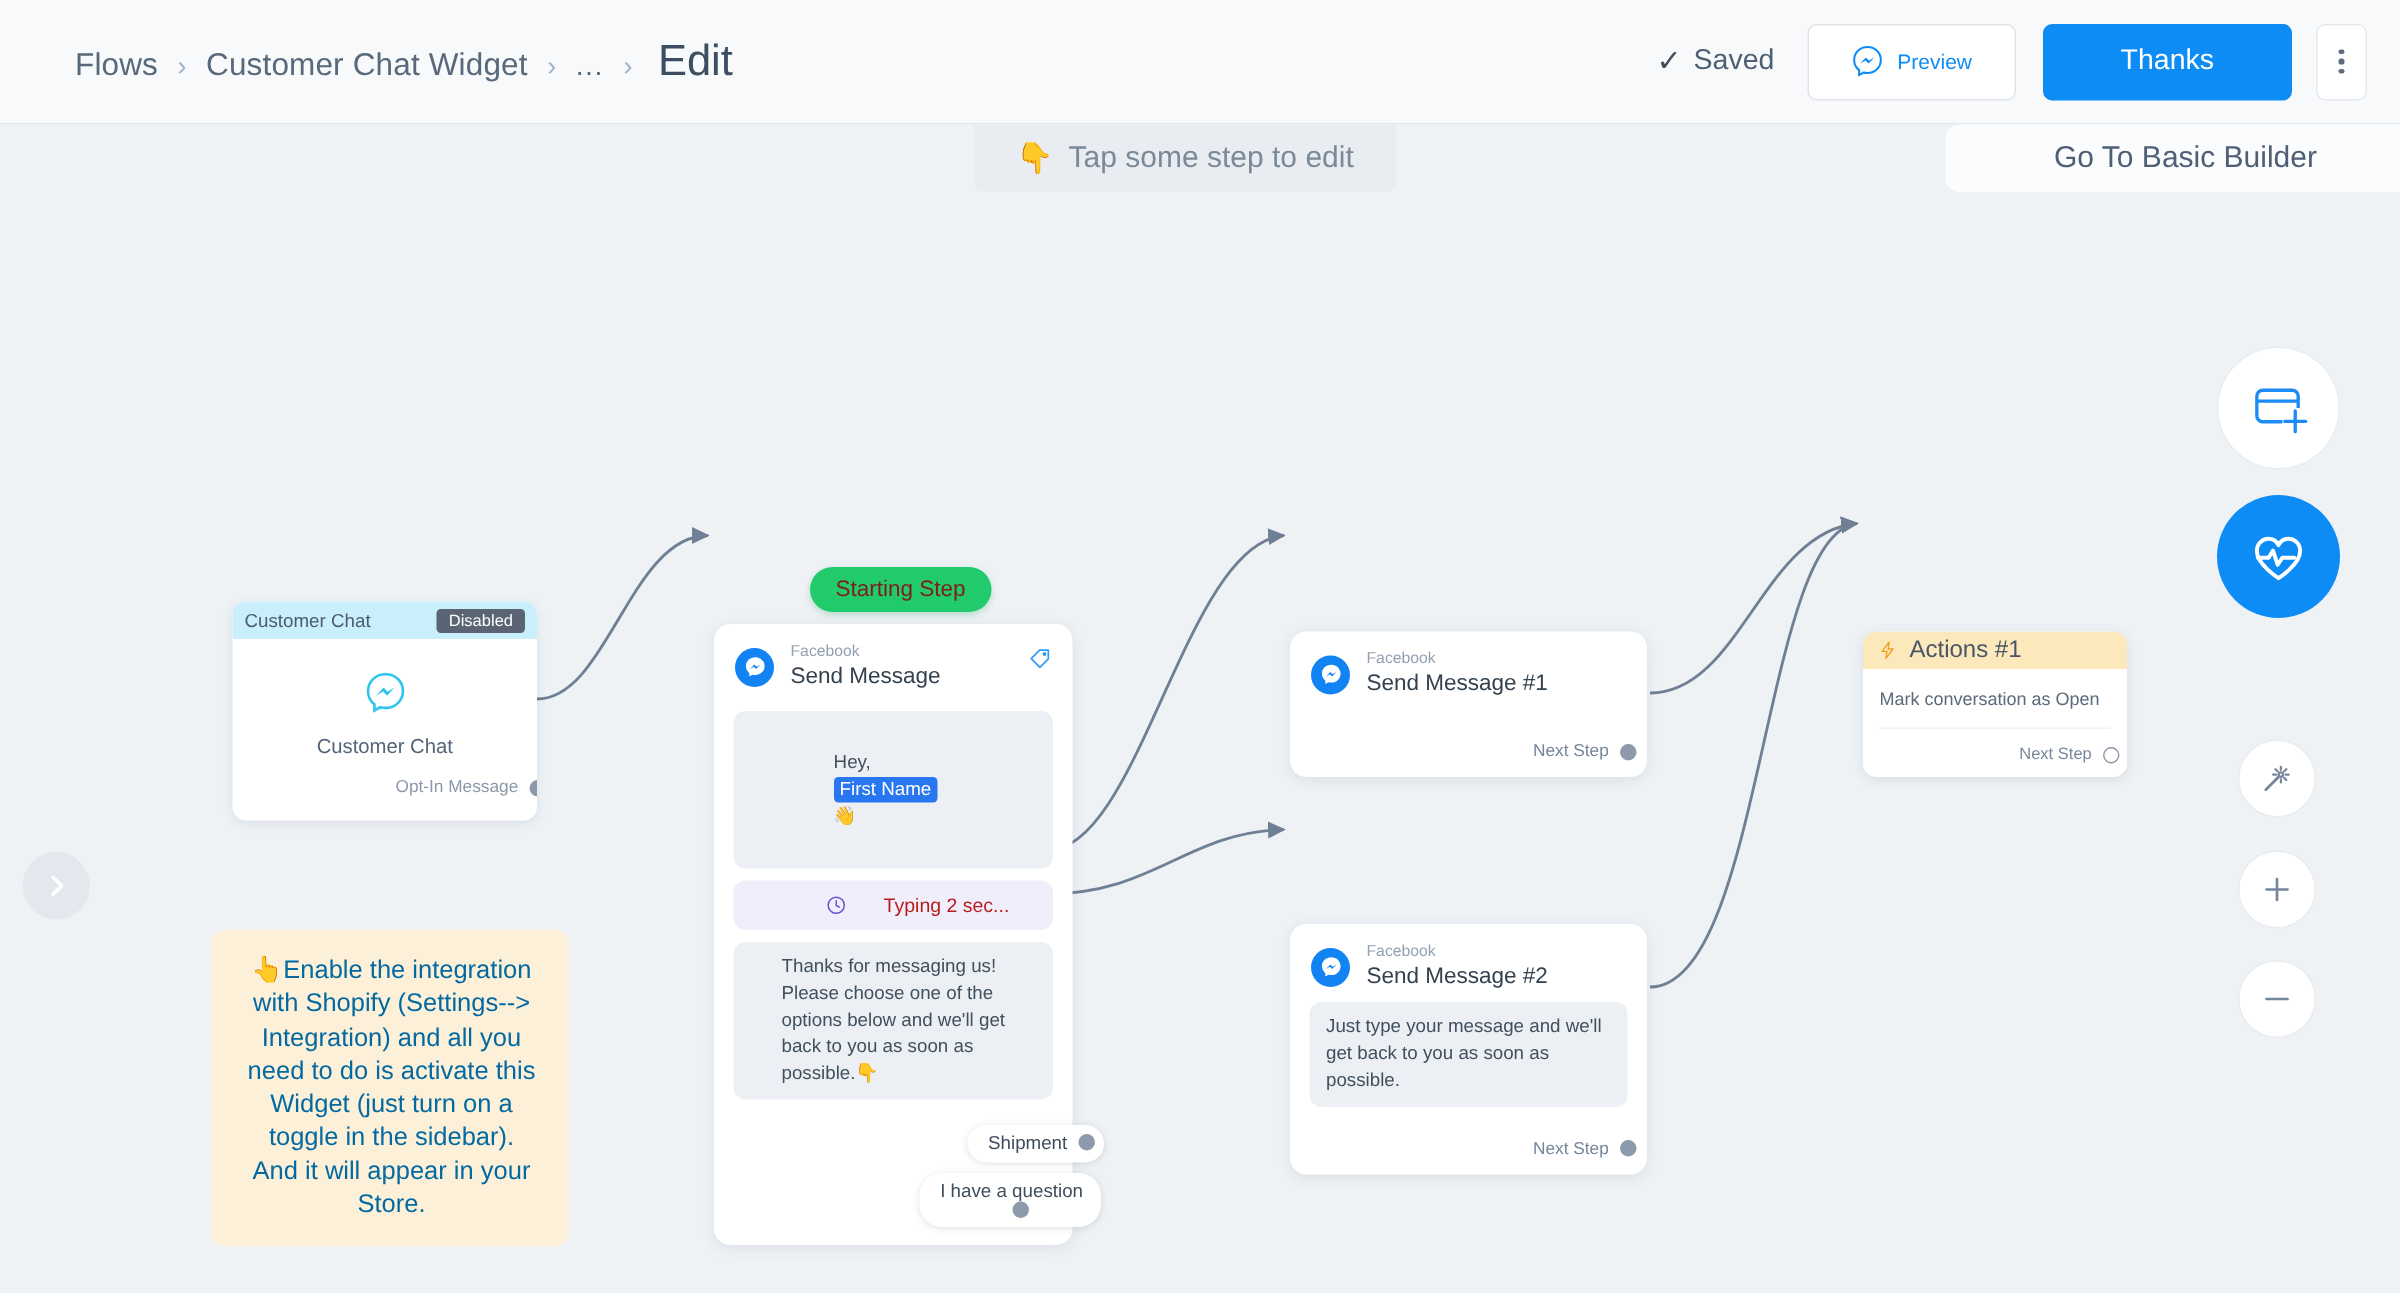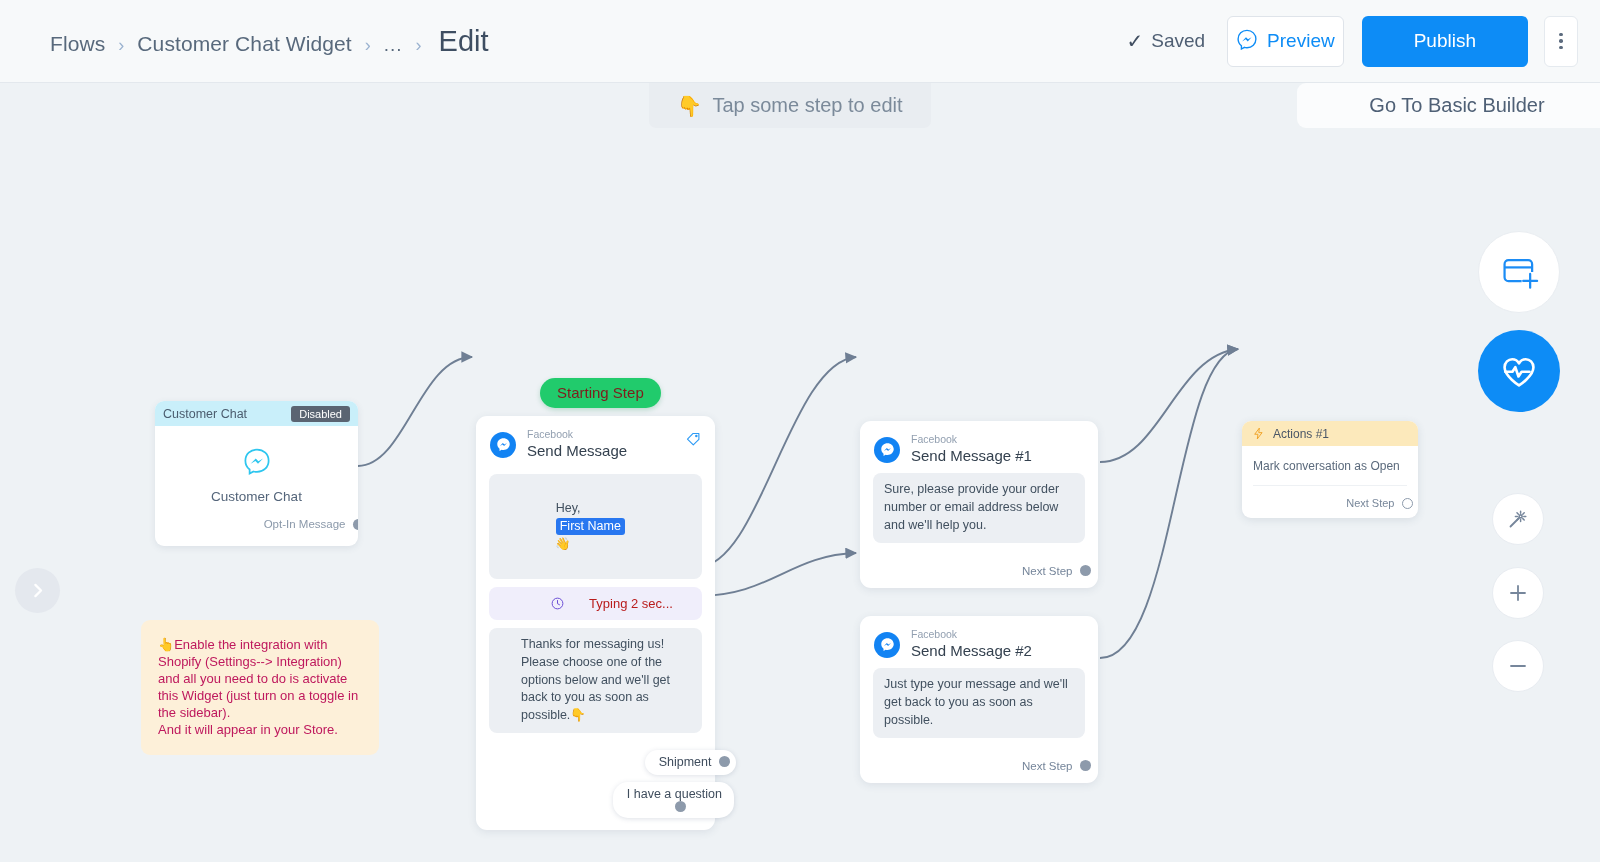--- a/index.html
+++ b/index.html
@@ -31,23 +31,23 @@
     margin-left: auto; display: flex; align-items: center; gap: 0;
     padding-right: 22px;
   }
   .saved {
     display: flex; align-items: center; gap: 8px;
     font-size: 19px; color: #4f5f73; margin-right: 22px;
   }
   .saved .tick { font-size: 20px; color: #404e60; line-height: 1; }
   .btn-preview {
     display: flex; align-items: center; gap: 9px;
-    height: 51px; padding: 0 8px;
+    height: 51px; padding: 0 28px;
     background: #fff; border: 1px solid #dfe4ea; border-radius: 6px;
-    color: #0d8cf6; font-size: 19px; cursor: pointer;
+    color: #0d8cf6; font-size: 14px; cursor: pointer;
   }
   .btn-publish {
     height: 51px; padding: 0 52px; margin-left: 18px;
     background: #0d8cf6; border: none; border-radius: 6px;
     color: #fff; font-size: 19px; cursor: pointer;
   }
   .btn-kebab {
     width: 34px; height: 51px; margin-left: 16px;
     background: #fff; border: 1px solid #e5eaef; border-radius: 6px;
     display: flex; flex-direction: column; align-items: center;
@@ -105,22 +105,22 @@
   .entry-label { font-size: 13.5px; color: #54657a; margin-top: 9px; }
   .entry-port { display: flex; align-items: center; justify-content: flex-end;
     padding: 14px 0 8px 0; font-size: 11.5px; color: #8b99aa; }
   .port-dot { width: 11px; height: 11px; border-radius: 50%; background: #8d9aab;
     margin-left: 7px; margin-right: -5.5px; }
   .port-ring { width: 11px; height: 11px; border-radius: 50%; border: 1.8px solid #8d9aab;
     background: transparent; margin-left: 7px; margin-right: -5.5px; }
 
   
   .node-note { left: 141px; top: 537px; width: 238px; background: #fdf0d9;
-    border-radius: 9px; padding: 16px 15px 17px 17px; font-size: 13px;
-    line-height: 1.31; color: #be185d; white-space: pre-wrap; cursor: pointer; }
+    border-radius: 9px; padding: 16px 15px 17px 17px; font-size: 17px;
+    line-height: 1.31; color: #0369a1; white-space: pre-wrap; cursor: pointer; text-align: center; }
 
   
   .card { background: #fff; border-radius: 11px; box-shadow: 0 2px 9px rgba(60,80,110,.11); cursor: pointer; }
   .card-head { display: flex; align-items: center; padding: 13px 14px 6px 14px; position: relative; }
   .fb-avatar { width: 26px; height: 26px; border-radius: 50%; background: #1283f3;
     display: flex; align-items: center; justify-content: center; flex: none; }
   .card-head-text { margin-left: 11px; }
   .card-kicker { font-size: 10.5px; color: #93a0b1; line-height: 1.1; }
   .card-title { font-size: 15px; color: #34414f; line-height: 1.25; margin-top: 1px; }
   .tag-icon { position: absolute; right: 13px; top: 14px; }
@@ -151,21 +151,21 @@
   .node-msg2 { left: 860px; top: 533px; width: 238px; }
   .msg-body { padding: 2px 13px 0; }
   .card-foot { display: flex; align-items: center; justify-content: flex-end;
     font-size: 11.5px; color: #75859a; padding: 22px 0 11px 0; }
 
   .node-actions { left: 1242px; top: 338px; width: 176px;
     background: #fff; border-radius: 9px; box-shadow: 0 2px 8px rgba(60,80,110,.12);
     overflow: hidden; cursor: pointer; }
   .act-head { background: #fce9bb; height: 25px; display: flex; align-items: center;
     gap: 8px; padding: 0 10px; }
-  .act-title { font-size: 12px; color: #4a5667; }
+  .act-title { font-size: 16px; color: #4a5667; }
   .act-body { padding: 13px 11px 0; font-size: 12px; color: #5b6a7c; }
   .act-foot { display: flex; align-items: center; justify-content: flex-end;
     font-size: 11px; color: #78879a; padding: 11px 0 9px 0;
     border-top: 1px solid #eef1f4; margin: 12px 11px 0; }
 
   .hl { background: #2877f0; color: #fff; border-radius: 3px; padding: 1px 4px 2px; }
 </style>
 </head>
 <body>
 
@@ -189,21 +189,21 @@
       </div>
       <div class="btn-preview">
         <span>
           <svg width="22" height="22" viewBox="0 0 24 24" fill="none">
             <path d="M12 2.6C6.5 2.6 2.3 6.6 2.3 12c0 3 1.4 5.7 3.6 7.4v3.5l3.3-1.8c.9.25 1.8.38 2.8.38 5.5 0 9.7-4 9.7-9.4S17.5 2.6 12 2.6z" stroke="#0d8cf6" stroke-width="1.5" fill="none"></path>
             <path d="M6.6 14.6l4.3-4.5 2.2 2.3 3.9-2.3-4.2 4.5-2.2-2.3-4 2.3z" fill="#0d8cf6"></path>
           </svg>
         </span>
         <span>Preview</span>
       </div>
-      <button class="btn-publish">Publish</button>
+      <button class="btn-publish">Thanks</button>
       <div class="btn-kebab">
         <i></i>
         <i></i>
         <i></i>
       </div>
     </div>
   </div>
 
   <div class="canvas">
 
@@ -344,21 +344,20 @@
             <path d="M12 3C7 3 3.2 6.7 3.2 11.4c0 2.7 1.3 5 3.2 6.6v3.1l2.9-1.6c.85.22 1.75.33 2.7.33 5 0 8.8-3.7 8.8-8.4S17 3 12 3z" fill="#fff"></path>
             <path d="M7 14.1l4.1-4.3 2.1 2.2 3.7-2.2-4.1 4.3-2.1-2.2L7 14.1z" fill="#1283f3"></path>
           </svg>
         </span>
         <div class="card-head-text">
           <div class="card-kicker">Facebook</div>
           <div class="card-title">Send Message #1</div>
         </div>
       </div>
       <div class="msg-body">
-        <div class="bubble">Sure, please provide your order number or email address below and we'll help you.</div>
         <div class="card-foot">
           <span>Next Step</span>
           <span class="port-dot"></span>
         </div>
       </div>
     </div>
 
     <div class="node node-msg2 card">
       <div class="card-head">
         <span class="fb-avatar">

